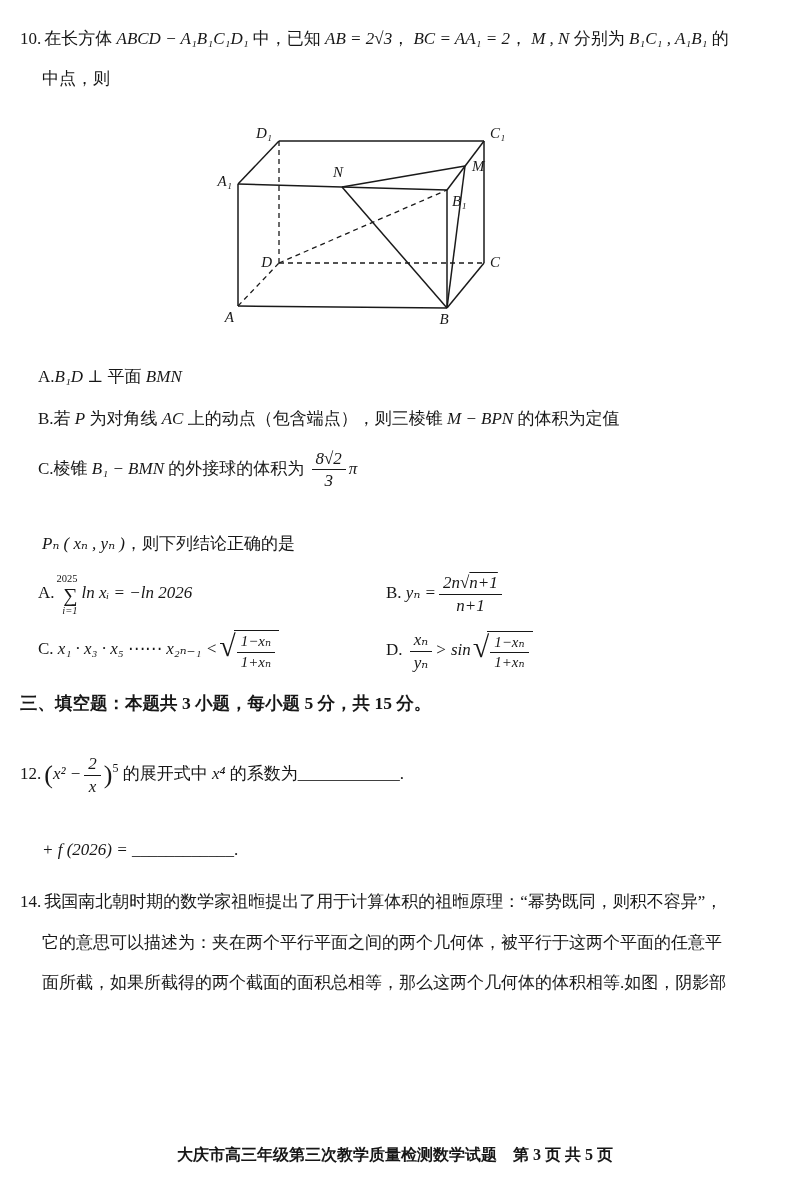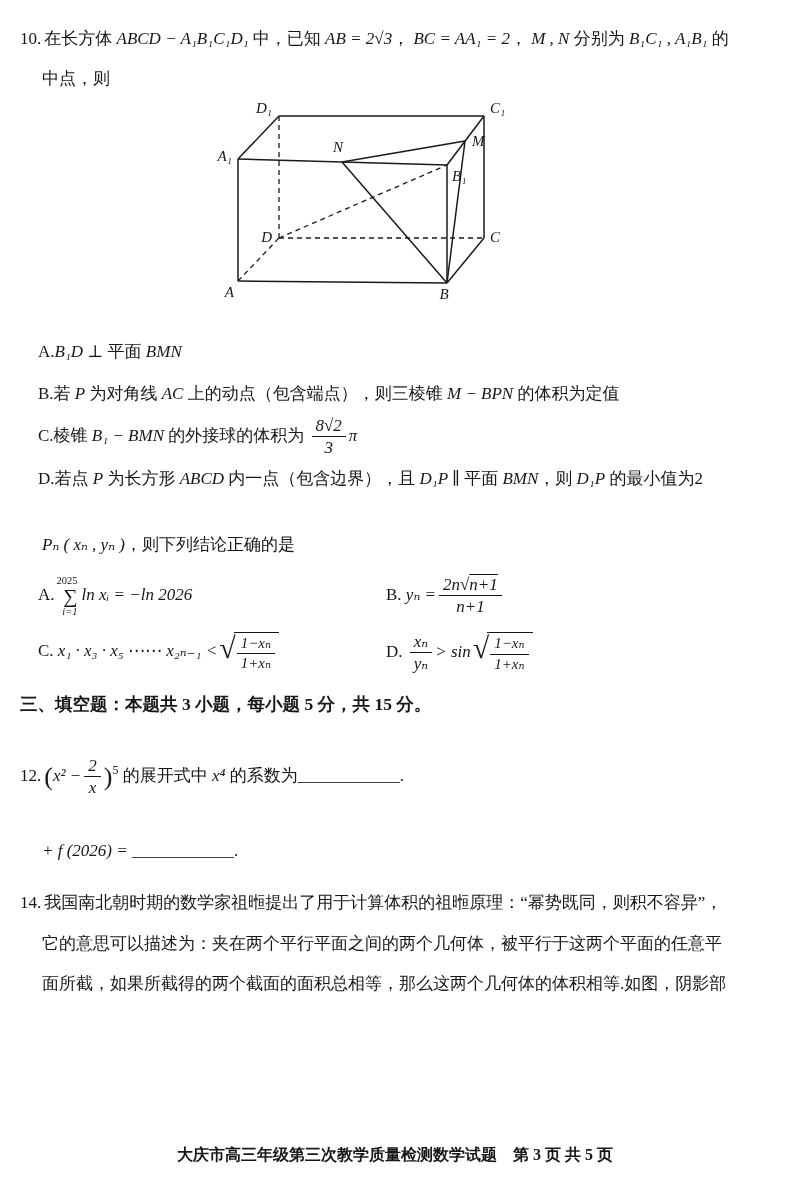--- a/index.html
+++ b/index.html
@@ -12,21 +12,21 @@
     font-size: 17px; color: #171717; line-height: 1.55;
     overflow: hidden;
   }
   p { margin: 0; }
   .hang { padding-left: 31px; text-indent: -31px; }
   .cont { padding-left: 22px; }
   .opt  { margin-left: 18px; }
   .qnum { padding-right: 3px; }
   .math { font-style: italic; font-family: "Liberation Serif", "DejaVu Serif", "DejaVu Sans", serif; }
   .cn   { font-style: normal; }
-  .mt8  { margin-top: 8px; }
+  .mt8  { margin-top: 16px; }
   .mt14 { margin-top: 14px; } .mt16 { margin-top: 16px; }
   .mt20 { margin-top: 20px; } .mt24 { margin-top: 24px; }
 
   
   .frac { display: inline-block; vertical-align: middle; text-align: center; line-height: 1.15; margin: 0 3px; }
   .fnum { display: block; border-bottom: 1.2px solid #171717; padding: 0 4px 1px; }
   .fden { display: block; padding-top: 1px; }
 
   
   .sqrt { display: inline-flex; align-items: flex-start; vertical-align: middle; margin: 0 2px; }
@@ -58,21 +58,21 @@
 </style>
 </head>
 <body>
 
 <div class="page">
 
   <section>
     <p class="hang"><span class="qnum">10.</span><span><span class="cn">在长方体 </span><span class="math">ABCD − A₁B₁C₁D₁</span><span class="cn"> 中，已知 </span><span class="math">AB = 2√3</span><span class="cn">， </span><span class="math">BC = AA₁ = 2</span><span class="cn">， </span><span class="math">M , N</span><span class="cn"> 分别为 </span><span class="math">B₁C₁ , A₁B₁</span><span class="cn"> 的</span></span></p>
     <p class="cont mt14 cn">中点，则</p>
 
-    <figure class="boxfig" style="margin-top:4px;">
+    <figure class="boxfig" style="margin-top:29px;">
       <svg width="344" height="218" viewBox="-22 -4 344 218">
         <g stroke="#1a1a1a" stroke-width="1.3" fill="none" stroke-dasharray="5,4">
           <line x1="16" y1="180" x2="57" y2="137"></line>
           <line x1="57" y1="137" x2="262" y2="137"></line>
           <line x1="57" y1="137" x2="57" y2="15"></line>
           <line x1="57" y1="137" x2="225" y2="64"></line>
         </g>
         <g stroke="#1a1a1a" stroke-width="1.5" fill="none">
           <line x1="16" y1="58" x2="57" y2="15"></line>
           <line x1="57" y1="15" x2="262" y2="15"></line>
@@ -96,21 +96,20 @@
         <text class="flabel" x="50" y="141" text-anchor="end">D</text>
         <text class="flabel" x="268" y="141" text-anchor="start">C</text>
         <text class="flabel" x="12" y="196" text-anchor="end">A</text>
         <text class="flabel" x="222" y="198" text-anchor="middle">B</text>
       </svg>
     </figure>
 
     <p class="opt mt16"><span class="cn">A.</span><span class="math">B₁D ⊥ </span><span class="cn">平面 </span><span class="math">BMN</span></p>
     <p class="opt mt16"><span class="cn">B.若 </span><span class="math">P</span><span class="cn"> 为对角线 </span><span class="math">AC</span><span class="cn"> 上的动点（包含端点），则三棱锥 </span><span class="math">M − BPN</span><span class="cn"> 的体积为定值</span></p>
     <p class="opt mt8"><span><span class="cn">C.棱锥 </span><span class="math">B₁ − BMN</span><span class="cn"> 的外接球的体积为 </span></span><span class="frac"><span class="fnum math">8√2</span><span class="fden math">3</span></span><span class="math">π</span></p>
-    <p class="opt mt8"><span class="cn">D.若点 </span><span class="math">P</span><span class="cn"> 为长方形 </span><span class="math">ABCD</span><span class="cn"> 内一点（包含边界），且 </span><span class="math">D₁P ∥ </span><span class="cn">平面 </span><span class="math">BMN</span><span class="cn">，则 </span><span class="math">D₁P</span><span class="cn"> 的最小值为2</span></p>
   </section>
 
   <section class="mt24">
     <p class="cont mt16"><span class="math">Pₙ ( xₙ , yₙ )</span><span class="cn">，则下列结论正确的是</span></p>
 
     <div class="optrow mt16">
       <p class="left"><span class="cn">A.</span><span class="sum">
             <span class="sumtop">2025</span>
             <span class="sumsym">∑</span>
             <span class="sumbot math">i=1</span>

